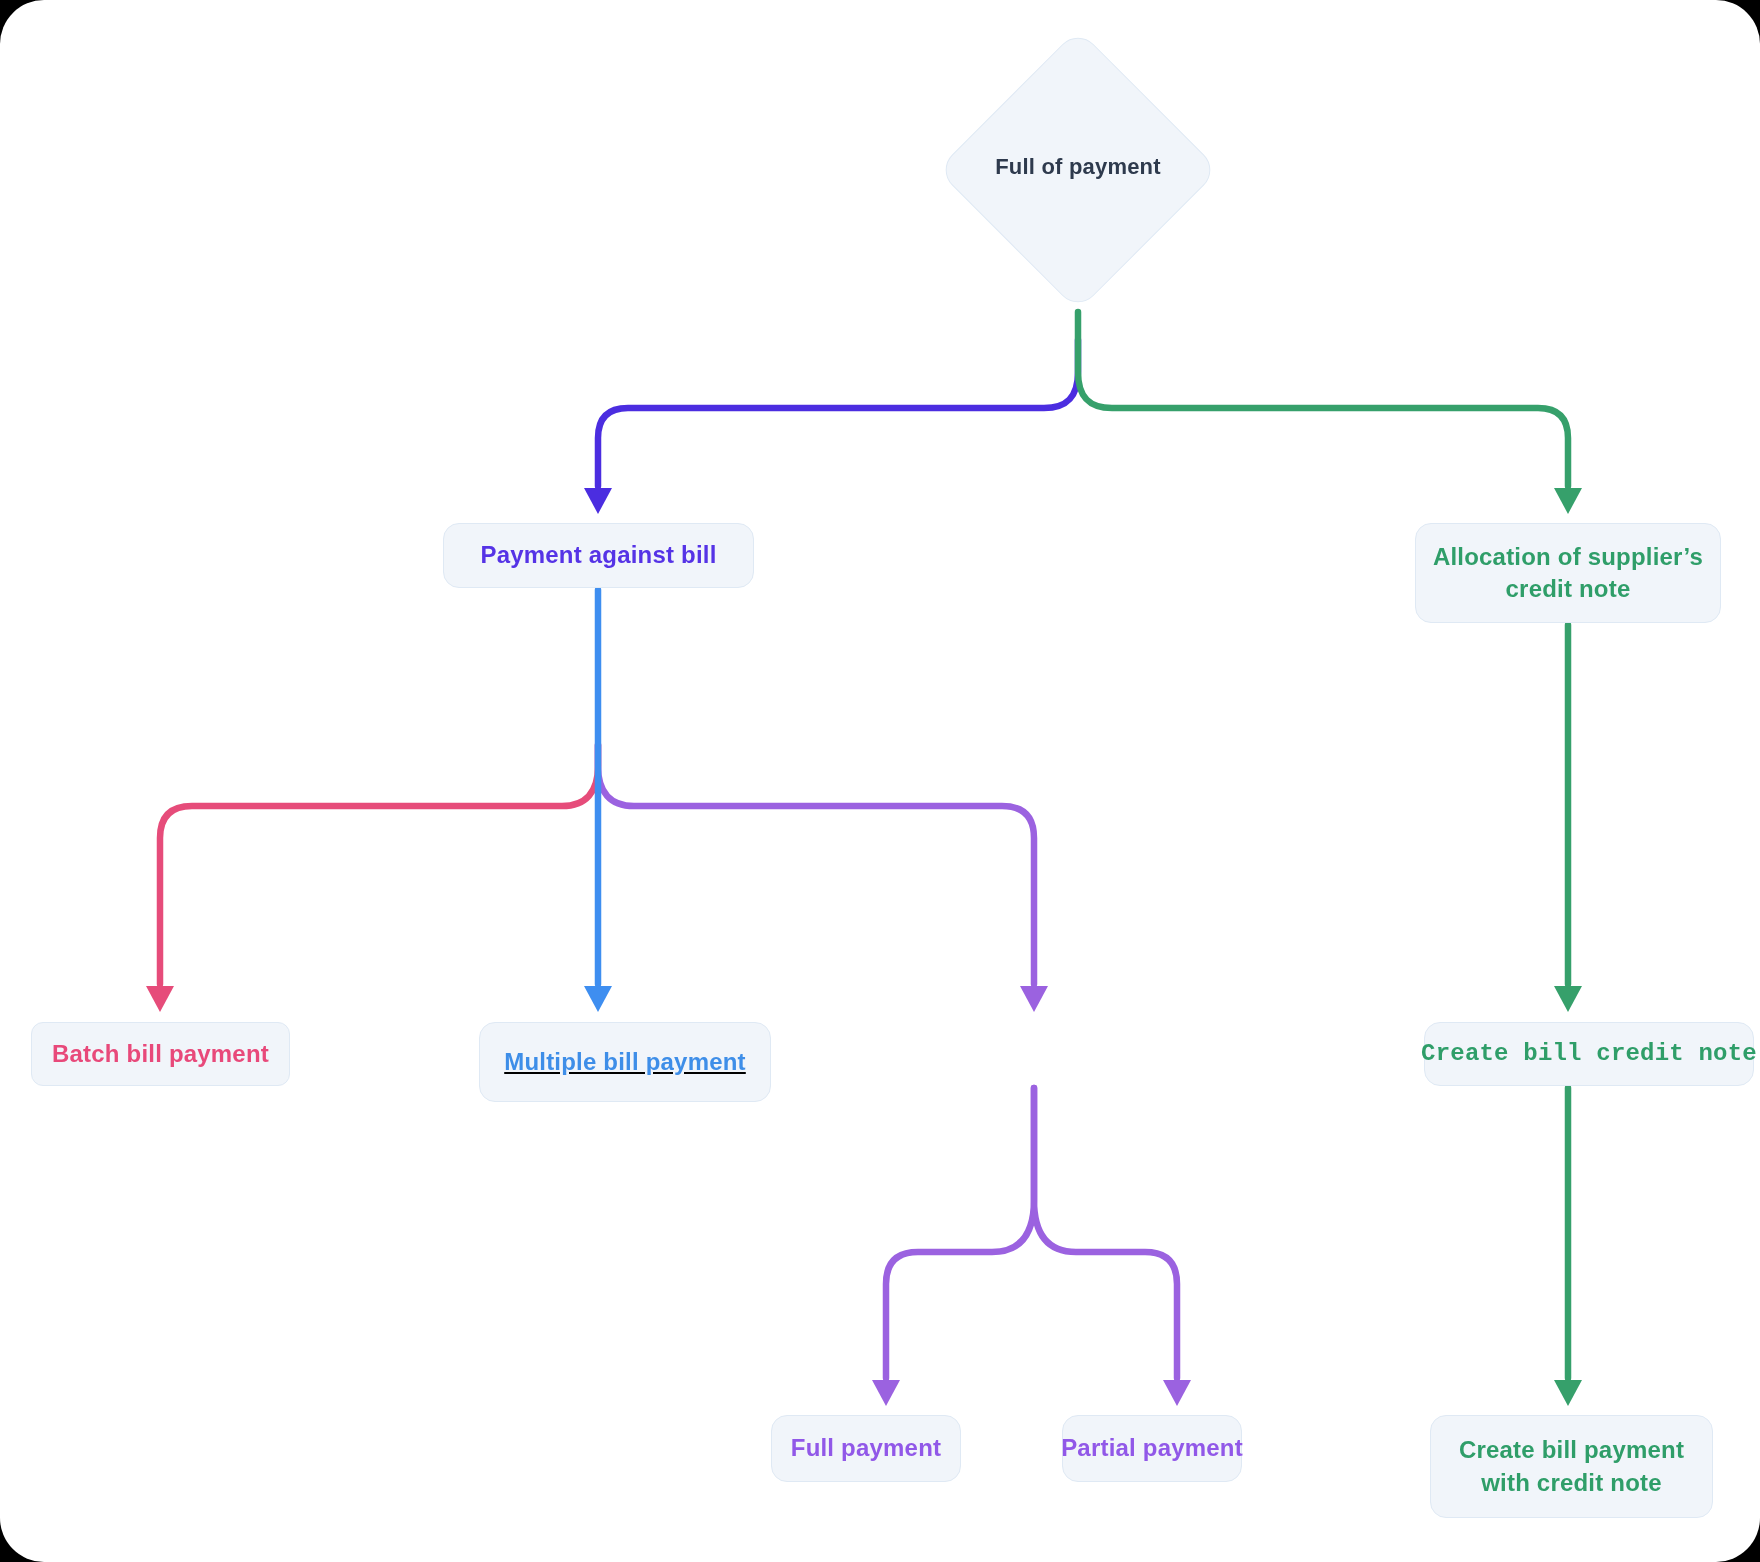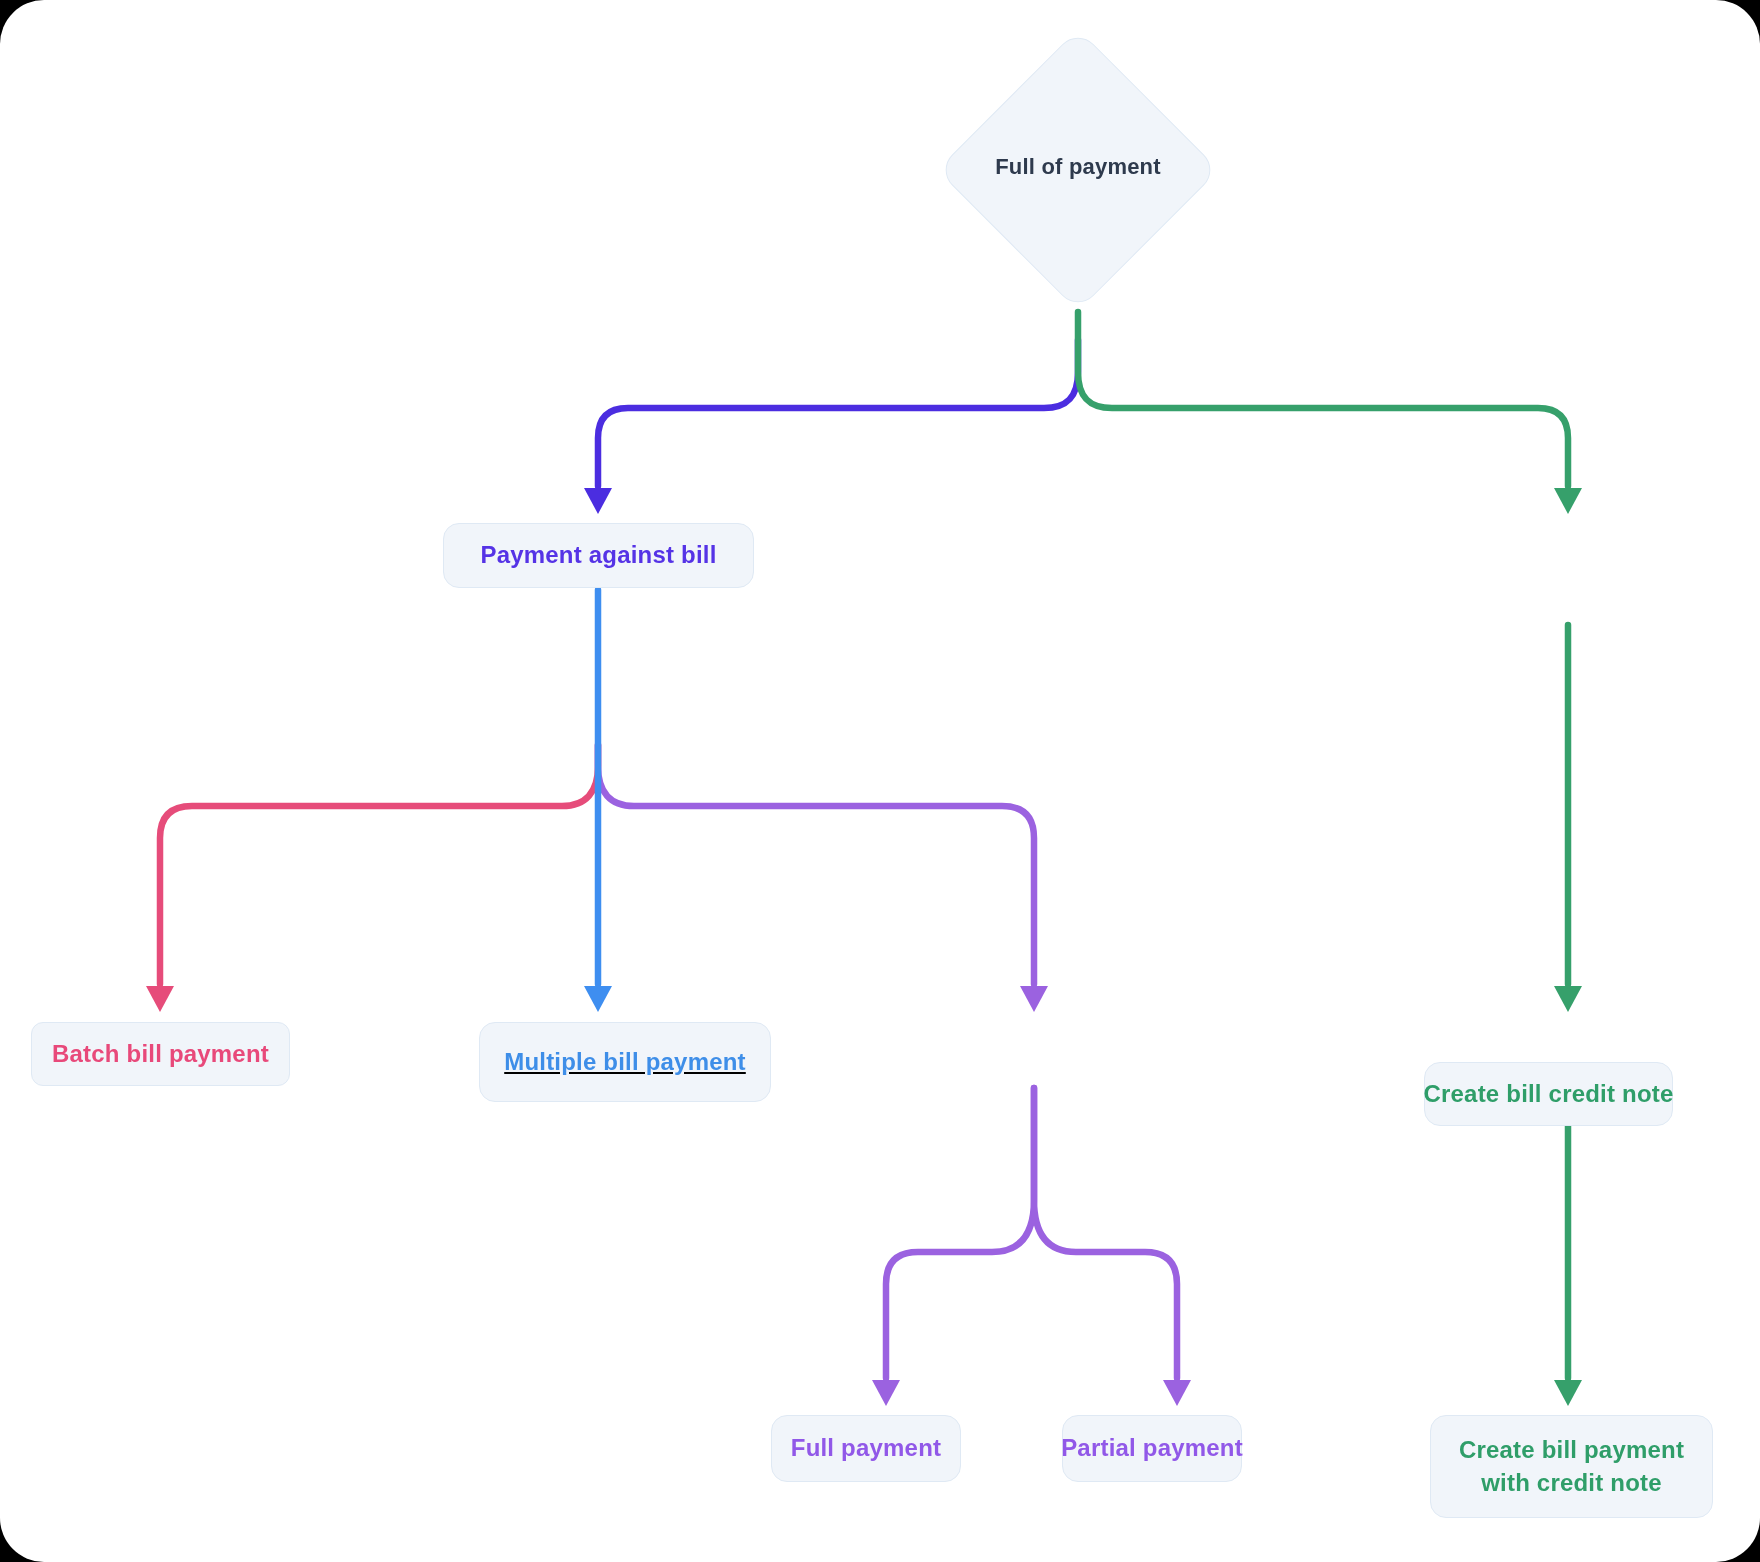--- a/index.html
+++ b/index.html
@@ -121,31 +121,35 @@
     <path class="head head-purple" d="M 1163 1380 L 1191 1380 L 1177 1406 Z"></path>
   </svg>
 
   <div class="diamond"></div>
   <div class="diamond-label text-dark">Full of payment</div>
 
   <div class="node" style="left:443px; top:523px; width:311px; height:65px;">
     <span class="node-label text-indigo">Payment against bill</span>
   </div>
 
+  <div class="node" style="left:1415px; top:523px; width:306px; height:100px;">
+    <span class="node-label text-green">Allocation of supplier’s
+credit note</span>
+  </div>
 
   <div class="node" style="left:31px; top:1022px; width:259px; height:64px;border-radius:12px;">
     <span class="node-label text-pink">Batch bill payment</span>
   </div>
 
   <div class="node" style="left:479px; top:1022px; width:292px; height:80px;text-decoration:underline;">
     <span class="node-label text-blue">Multiple bill payment</span>
   </div>
 
 
-  <div class="node" style="left:1424px; top:1062px; width:249px; height:64px;">
+  <div class="node" style="left:1424px; top:1022px; width:330px; height:64px;font-family:Liberation Mono, monospace;">
     <span class="node-label text-green">Create bill credit note</span>
   </div>
 
   <div class="node" style="left:771px; top:1415px; width:190px; height:67px;">
     <span class="node-label text-purple">Full payment</span>
   </div>
 
   <div class="node" style="left:1062px; top:1415px; width:180px; height:67px;">
     <span class="node-label text-purple">Partial payment</span>
   </div>

